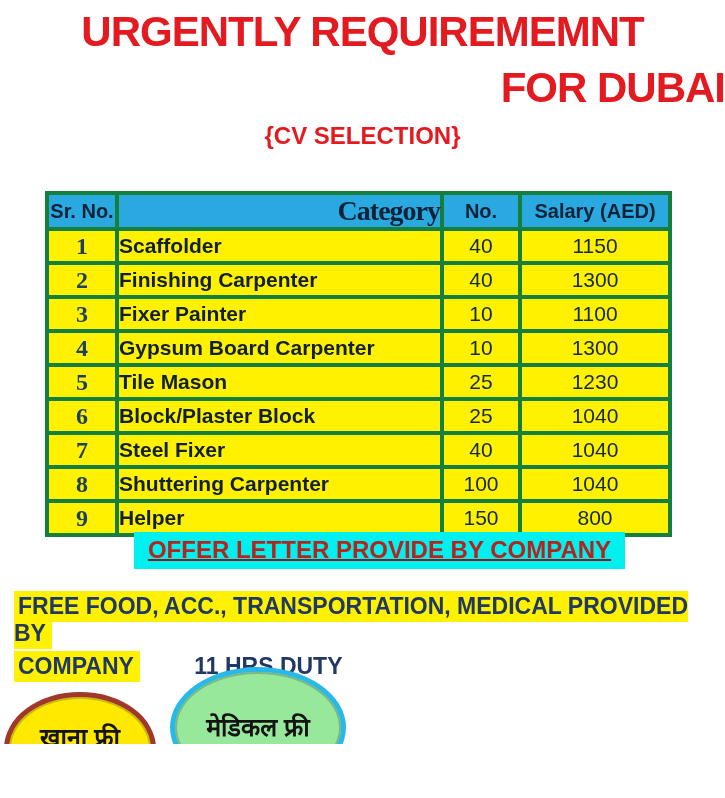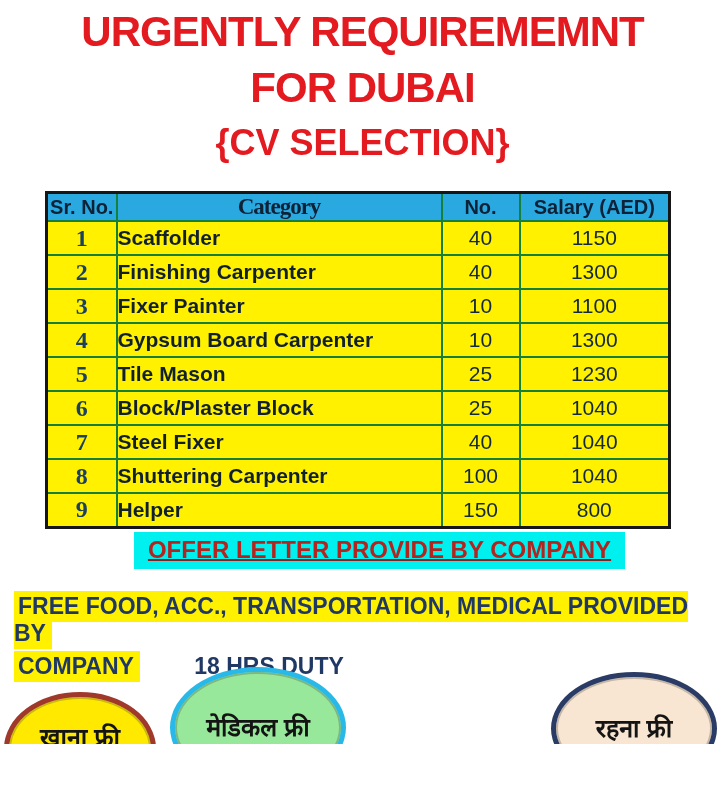--- a/index.html
+++ b/index.html
@@ -4,34 +4,34 @@
 <style>
   * { margin:0; padding:0; box-sizing:border-box; }
   body { background:#ffffff; font-family:"Liberation Sans","DejaVu Sans",sans-serif; }
   .poster{
     position:relative; width:725px; height:744px; background:#fff; overflow:hidden;
   }
   
   .title-line{ position:absolute; left:0; width:100%; text-align:center;
     color:var(--title-red,#e31a1f); font-weight:800; letter-spacing:-1px; }
   .t1{ top:8px;  font-size:42px; }
-  .t2{ top:64px; font-size:42px; }
-  .t3{ top:122px; font-size:36px; letter-spacing:0; }
+  .t2{ top:64px; font-size:42px;text-align:right; }
+  .t3{ top:122px; font-size:24px; letter-spacing:0; }
   
   table.jobs{
     position:absolute; left:45px; top:191px; width:623px;
     border-collapse:collapse; table-layout:fixed;
   }
-  table.jobs th, table.jobs td{ border:2px solid #15803d; }
+  table.jobs th, table.jobs td{ border:4px solid #15803d; }
   table.jobs{ border:3px solid #161616; }
   th{
     background:var(--header-blue,#29a9e0); color:#0d2137;
     font-size:20px; font-weight:bold; height:28px; text-align:center;
   }
-  th.cat{ font-family:"Liberation Serif","DejaVu Serif",serif; font-size:23px; letter-spacing:-1px; }
+  th.cat{ font-family:"Liberation Serif","DejaVu Serif",serif; font-size:28px; letter-spacing:-1px;text-align:right; }
   td{ background:var(--row-yellow,#fff100); height:34px; vertical-align:middle; }
   td.sr{
     text-align:center; font-family:"Liberation Serif","DejaVu Serif",serif;
     font-weight:bold; font-size:24px; color:#1c415e;
   }
   td.cat{ font-weight:bold; font-size:21px; color:#10202f; }
   td.num{ text-align:center; font-weight:normal; font-size:21px; color:#13293d; }
   col.c-sr{width:70px;} col.c-cat{width:325px;} col.c-no{width:78px;} col.c-sal{width:150px;}
   
   .offer-wrap{ position:absolute; top:532px; left:0; width:100%; text-align:center; }
@@ -144,28 +144,25 @@
   </table>
 
   <div class="offer-wrap">
     <span class="offer">OFFER LETTER PROVIDE BY COMPANY</span>
   </div>
 
   <div class="benefits">
     <span class="hl">FREE FOOD, ACC., TRANSPORTATION, MEDICAL PROVIDED BY</span>
     <span class="row2">
       <span class="hl">COMPANY</span>
-      <span class="duty">18 HRS DUTY</span>
+      <span class="duty">11 HRS DUTY</span>
     </span>
   </div>
 
   <div class="badge b0" style="background: rgb(255, 233, 0); border-color: rgb(160, 57, 43);">
     <span class="lbl">खाना फ्री</span>
     <span class="sub">(3 TIME )</span>
   </div>
   <div class="badge b1" style="background: rgb(152, 232, 155); border-color: rgb(41, 185, 232);">
     <span class="lbl">मेडिकल फ्री</span>
   </div>
-  <div class="badge b3" style="background: rgb(248, 230, 210); border-color: rgb(42, 60, 102);">
-    <span class="lbl">रहना फ्री</span>
-  </div>
 
 </div>
 
 </body></html>

